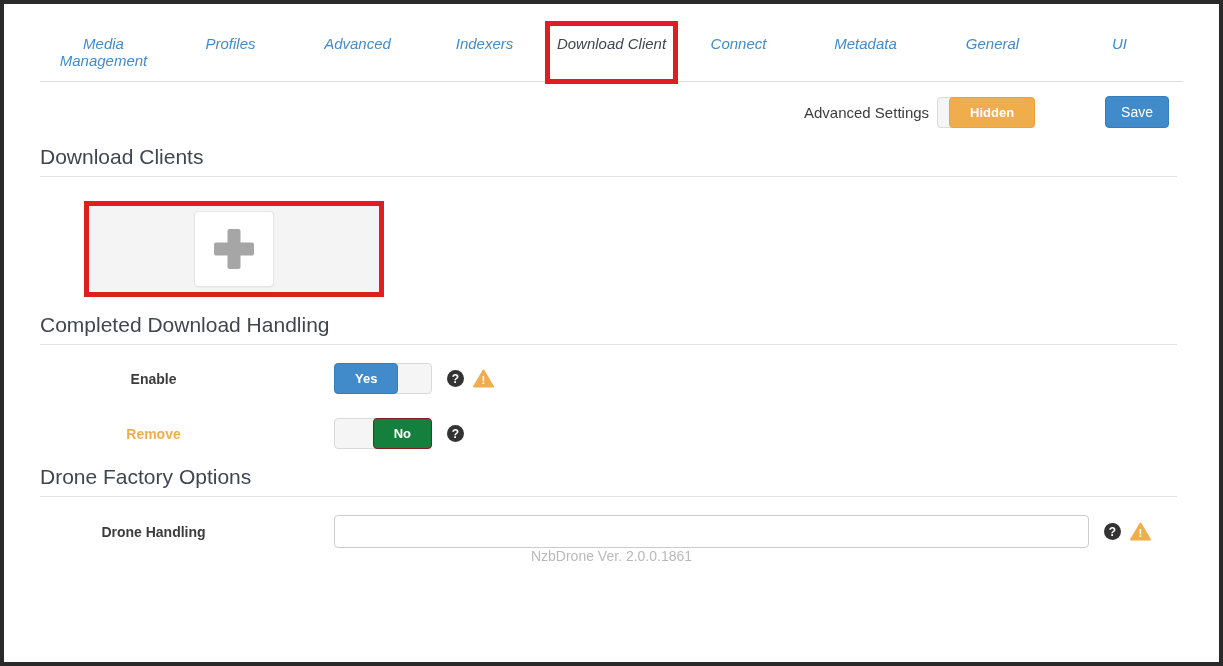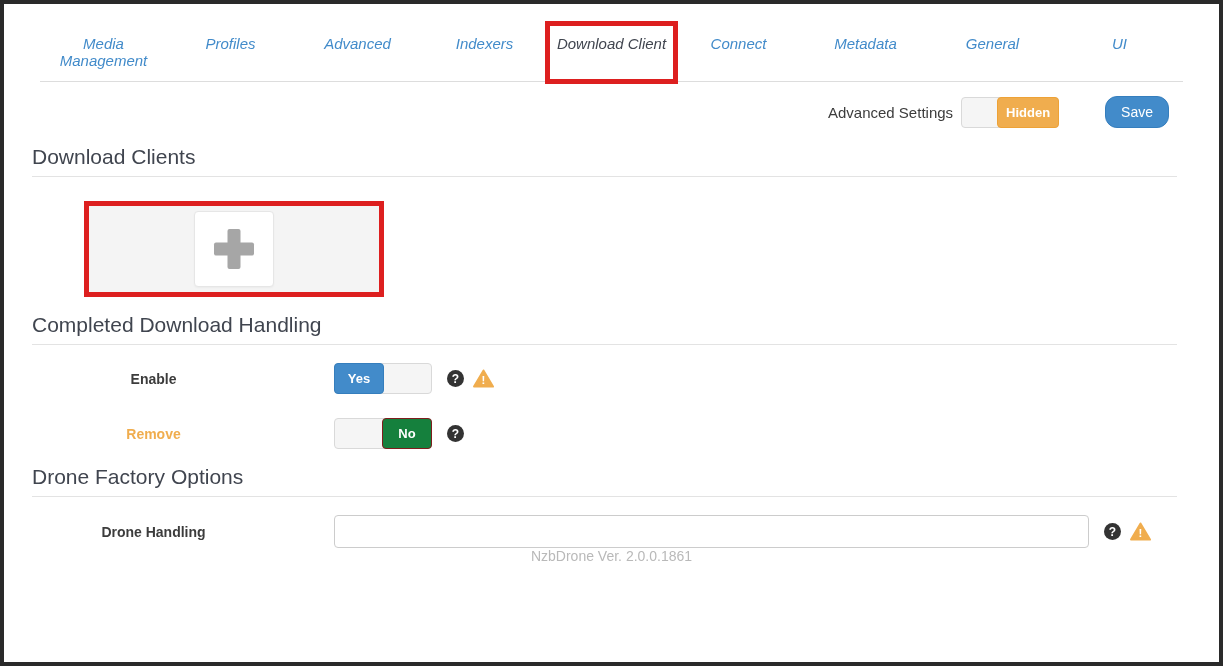--- a/index.html
+++ b/index.html
@@ -54,46 +54,46 @@
     position: relative;
     width: 98px; height: 31px;
     background: #f5f5f5;
     border: 1px solid #d9d9d9;
     border-radius: 4px;
     cursor: pointer;
   }
   .toggle .knob {
     position: absolute; top: -1px;
     min-width: 50px; height: 31px;
-    padding: 0 8px;
+    padding: 0 20px;
     border-radius: 4px;
     color: #fff; font-weight: bold; font-size: 13px;
     display: flex; align-items: center; justify-content: center;
   }
   .knob.left  { left: -1px; }
   .knob.right { right: -1px; }
   .knob.blue   { background: #428bca; border: 1px solid #357ebd; }
   .knob.orange { background: #f0ad4e; border: 1px solid #eea236; }
   .knob.red    { background: #15803d; border: 1px solid #7f1d1d; }
 
   .save-btn {
-    margin-left: 46px;
+    margin-left: 70px;
     background: #428bca;
     border: 1px solid #357ebd;
     color: #fff;
     font-size: 14px;
     font-family: "Liberation Sans", sans-serif;
-    border-radius: 12px;
+    border-radius: 4px;
     padding: 7px 15px;
     cursor: pointer;
   }
 
   
   .section-h {
-    margin: 16px 42px 0 28px;
+    margin: 16px 42px 0 36px;
     padding-bottom: 7px;
     border-bottom: 1px solid #e3e3e3;
     color: #40454f;
     font-size: 21px;
     font-weight: 400;
   }
 
   
   .annotation-box {
     margin: 24px 0 0 80px;

